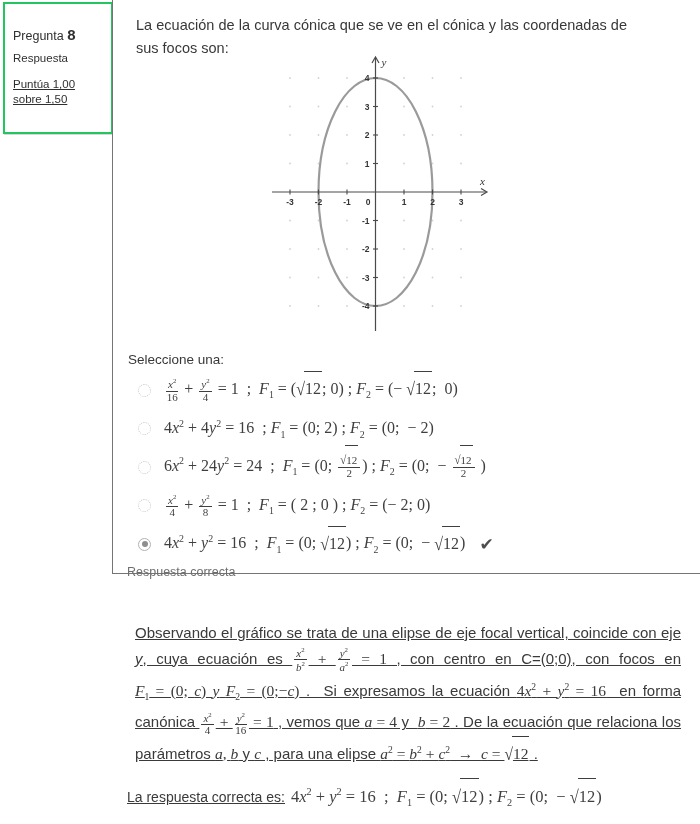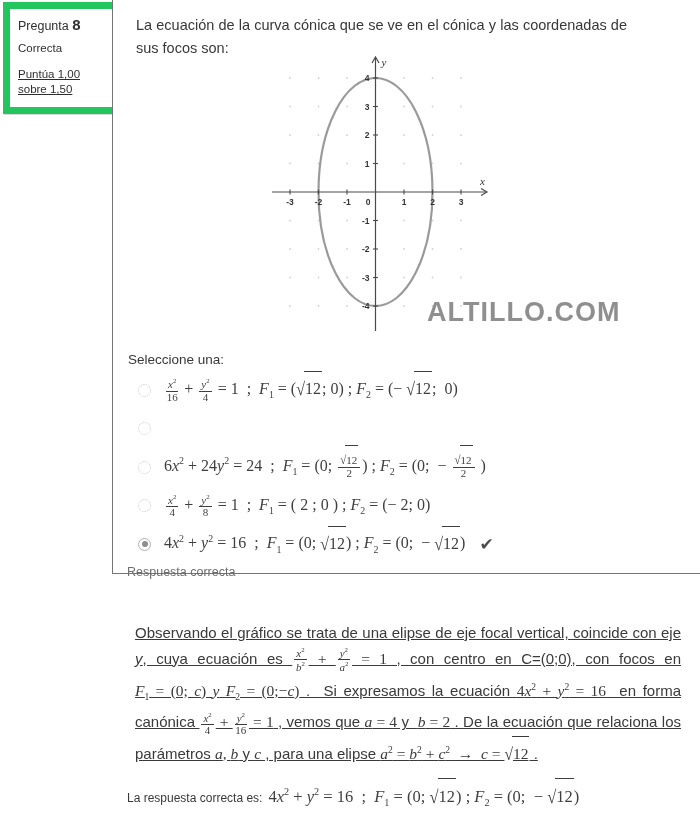--- a/index.html
+++ b/index.html
@@ -3,22 +3,22 @@
 <meta charset="utf-8">
 <style>
   html,body{margin:0;padding:0;}
   body{
     width:700px;height:824px;position:relative;background:#ffffff;
     font-family:"Liberation Sans",sans-serif;color:#3b3b3b;overflow:hidden;
   }
   
   .qinfo{
     position:absolute;left:3px;top:2px;width:90px;height:84px;
-    border:7px solid #22c55e;box-shadow:1px 1px 0 #d8d8d8;
-    padding:7px 8px;box-sizing:content-box;background:#fff;
+    border:2px solid #22c55e;box-shadow:1px 1px 0 #d8d8d8;
+    padding:22px 8px;box-sizing:content-box;background:#fff;
   }
   .qinfo .qline1{font-size:12.5px;color:#2f2f2f;}
   .qinfo .qnum{font-size:15px;font-weight:bold;}
   .qinfo .qstate{font-size:11.5px;margin-top:9px;color:#2f2f2f;}
   .qinfo .qgrade{font-size:11.5px;margin-top:13px;line-height:15px;color:#2f2f2f;text-decoration:underline;}
   
   .panel{
     position:absolute;left:112px;top:0;width:588px;height:573px;
     border-left:1px solid #757575;border-bottom:1px solid #757575;background:#fff;
   }
@@ -54,29 +54,29 @@
   .sq{display:inline-block;transform:scaleY(1.12);margin-right:-1px;}
   .sqv{border-top:1.2px solid currentColor;padding:8px 1px;}
   .m{font-family:"Liberation Serif",serif;font-size:15.5px;white-space:nowrap;}
   
   .fb-heading{position:absolute;left:127px;top:565px;font-size:12.5px;color:#6e6e6e;}
   .fb-body{
     position:absolute;left:135px;top:620px;width:546px;
     font-size:15px;line-height:25.5px;text-align:justify;color:#3a3a3a;text-decoration:underline;
   }
   .fb-answer{position:absolute;left:127px;top:786px;display:flex;align-items:baseline;}
-  .fb-answer .pref{font-size:12px;color:#3a3a3a;margin-right:6px;white-space:nowrap;}
+  .fb-answer .pref{font-size:14px;color:#3a3a3a;margin-right:6px;white-space:nowrap;text-decoration:underline;}
   .fb-answer .amath{font-family:"Liberation Serif",serif;font-size:16.5px;color:#3f3f3f;white-space:nowrap;}
 </style>
 </head>
 <body>
 
 <div class="qinfo">
   <div class="qline1"><span>Pregunta</span> <span class="qnum">8</span></div>
-  <div class="qstate">Correcta</div>
+  <div class="qstate">Respuesta</div>
   <div class="qgrade"><span>Puntúa 1,00</span><br><span>sobre 1,50</span></div>
 </div>
 
 <div class="panel">
   <div class="qtext">La ecuación de la curva cónica que se ve en el cónica y las coordenadas de sus focos son:</div>
 
   <svg class="graph" width="232" height="290" viewBox="0 0 232 290">
       <circle cx="24" cy="28" r="0.9" fill="#d2d2d2"></circle>
       <circle cx="24" cy="56.5" r="0.9" fill="#d2d2d2"></circle>
       <circle cx="24" cy="85" r="0.9" fill="#d2d2d2"></circle>
@@ -156,37 +156,37 @@
       <line x1="107" y1="199" x2="112" y2="199" stroke="#4a4a4a" stroke-width="1.1"></line>
       <text x="103.5" y="202" text-anchor="end" font-family="&quot;Liberation Sans&quot;,sans-serif" font-size="8.5px" font-weight="bold" fill="#333333">-2</text>
       <line x1="107" y1="227.5" x2="112" y2="227.5" stroke="#4a4a4a" stroke-width="1.1"></line>
       <text x="103.5" y="230.5" text-anchor="end" font-family="&quot;Liberation Sans&quot;,sans-serif" font-size="8.5px" font-weight="bold" fill="#333333">-3</text>
       <line x1="107" y1="256" x2="112" y2="256" stroke="#4a4a4a" stroke-width="1.1"></line>
       <text x="103.5" y="259" text-anchor="end" font-family="&quot;Liberation Sans&quot;,sans-serif" font-size="8.5px" font-weight="bold" fill="#333333">-4</text>
       <text x="214" y="135" font-family="&quot;Liberation Serif&quot;,serif" font-style="italic" font-size="11px" fill="#333333">x</text>
       <text x="115.5" y="16" font-family="&quot;Liberation Serif&quot;,serif" font-style="italic" font-size="11px" fill="#333333">y</text>
     </svg>
 
-  <div class="watermark">ALTILLO.COM</div>
 
   <div class="prompt">Seleccione una:</div>
 
   <div class="opts">
     <div class="opt">
       <span class="radio"></span>
       <span class="omath"><span class="fr">
             <span class="ft"><i>x</i><sup>2</sup></span>
             <span class="fb">16</span>
           </span> + <span class="fr">
             <span class="ft"><i>y</i><sup>2</sup></span>
             <span class="fb">4</span>
           </span> = 1 &nbsp;;&nbsp; <i>F</i><sub>1</sub> = (<span class="sq">√</span><span class="sqv">12</span>; 0) ; <i>F</i><sub>2</sub> = (− <span class="sq">√</span><span class="sqv">12</span>;&nbsp; 0)</span>
     </div>
     <div class="opt">
       <span class="radio"></span>
+      <span class="omath">4<i>x</i><sup>2</sup> + 4<i>y</i><sup>2</sup> = 16 &nbsp;; <i>F</i><sub>1</sub> = (0; 2) ; <i>F</i><sub>2</sub> = (0;&nbsp; − 2)</span>
     </div>
     <div class="opt">
       <span class="radio"></span>
       <span class="omath">6<i>x</i><sup>2</sup> + 24<i>y</i><sup>2</sup> = 24 &nbsp;;&nbsp; <i>F</i><sub>1</sub> = (0; <span class="fr">
             <span class="ft"><span class="sq">√</span><span class="sqv">12</span></span>
             <span class="fb">2</span>
           </span>) ; <i>F</i><sub>2</sub> = (0;&nbsp; − <span class="fr">
             <span class="ft"><span class="sq">√</span><span class="sqv">12</span></span>
             <span class="fb">2</span>
           </span> )</span>

